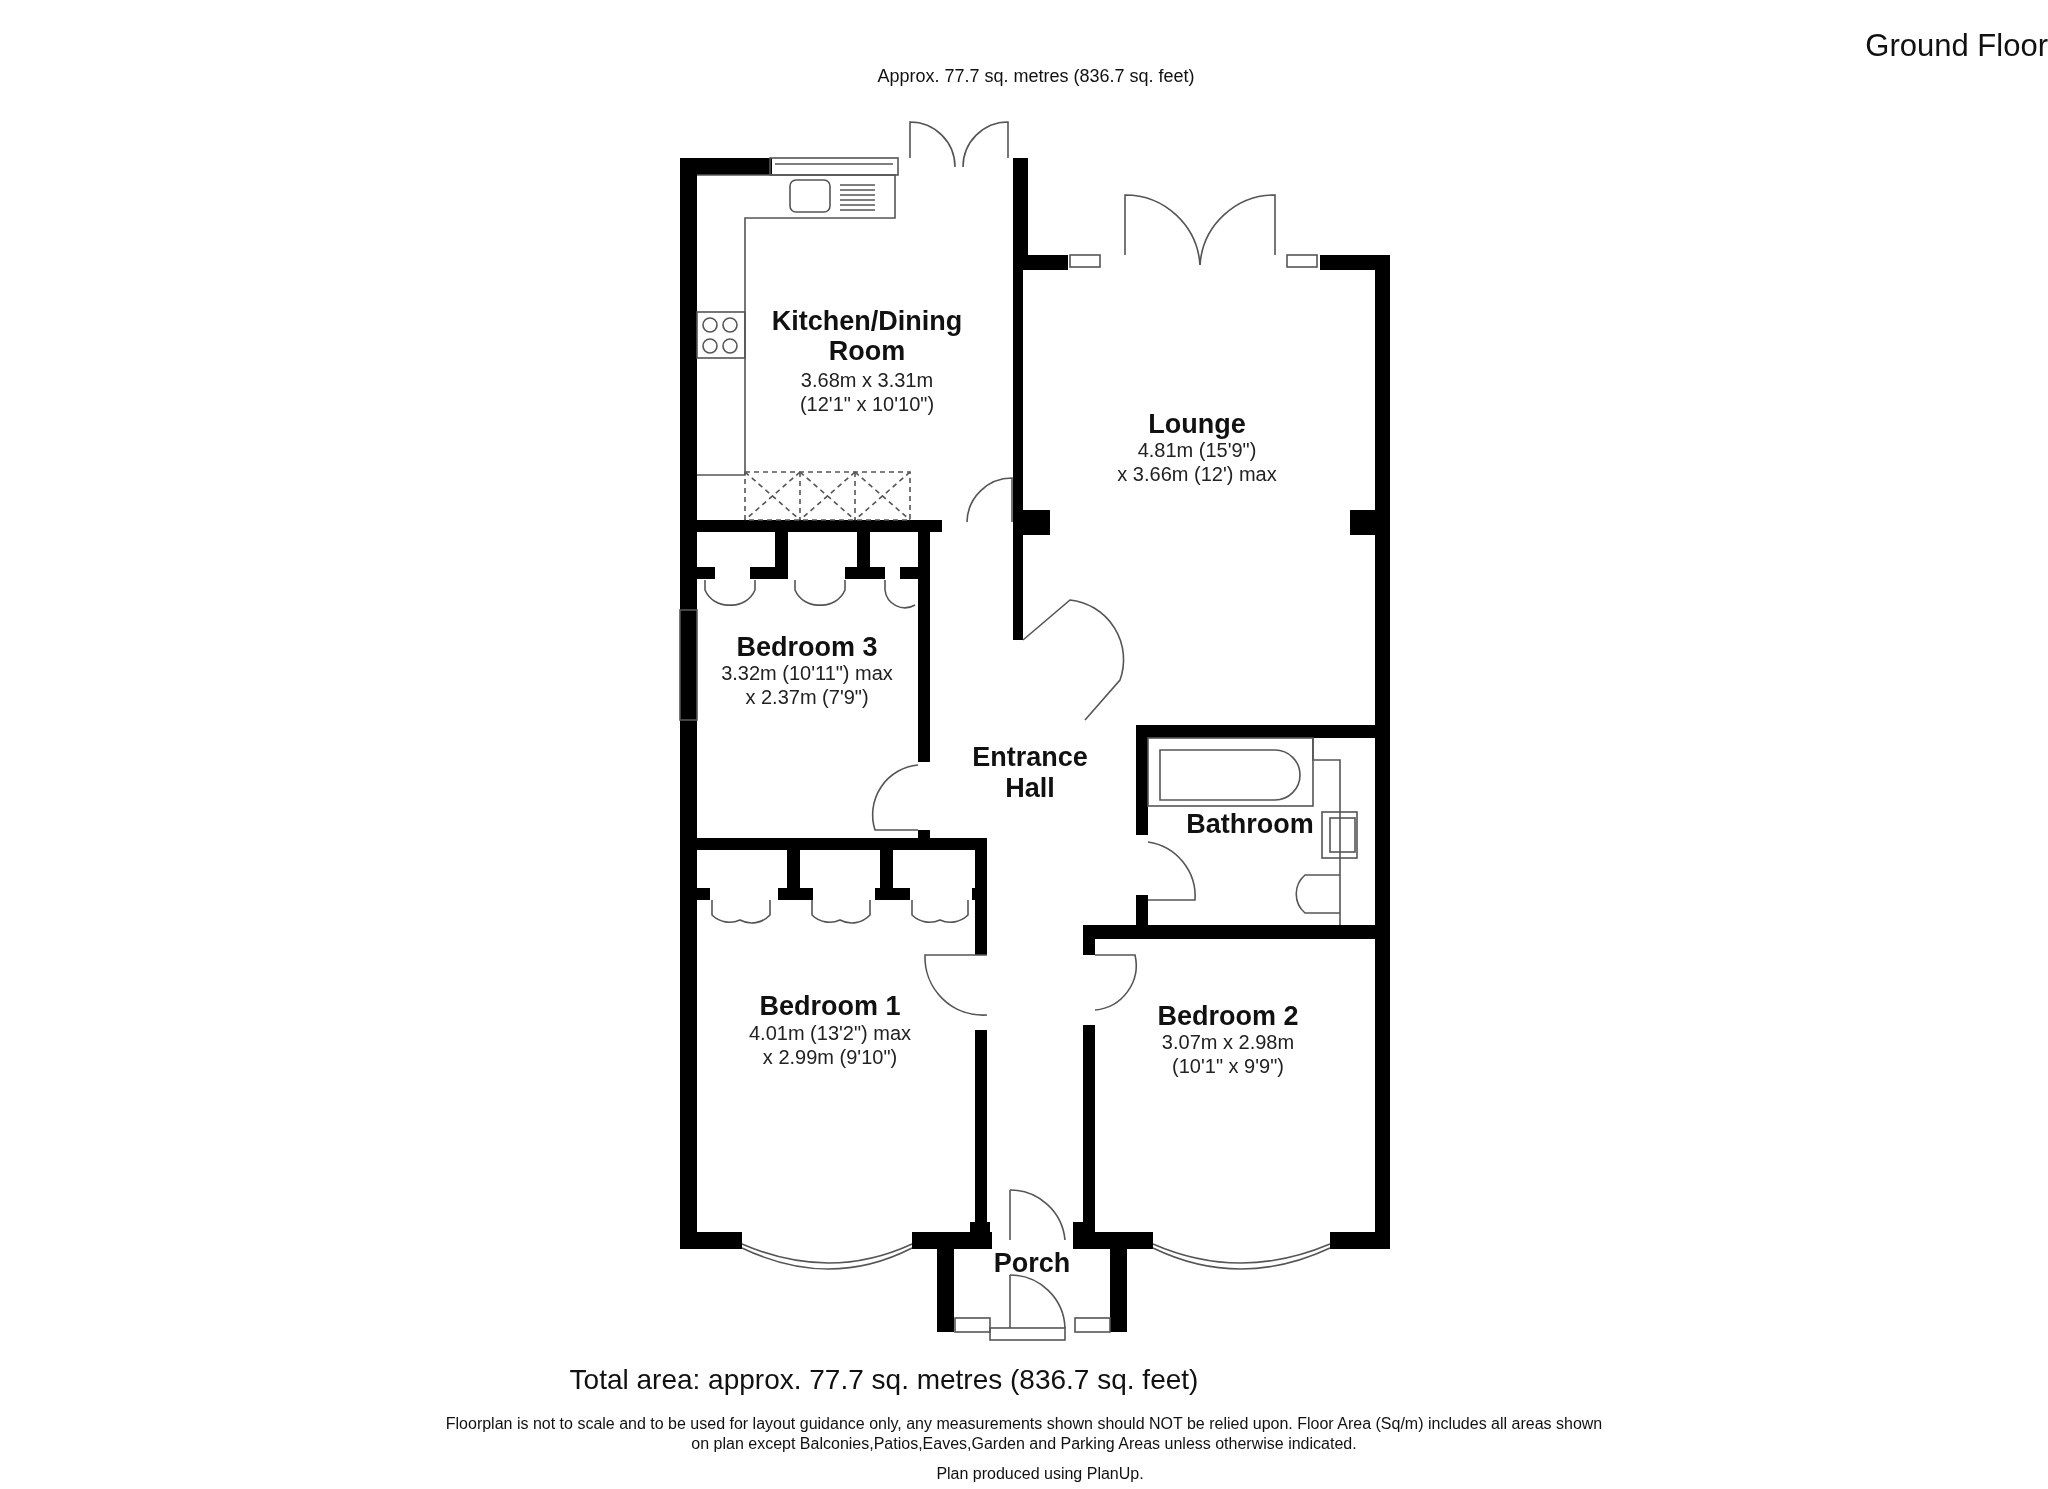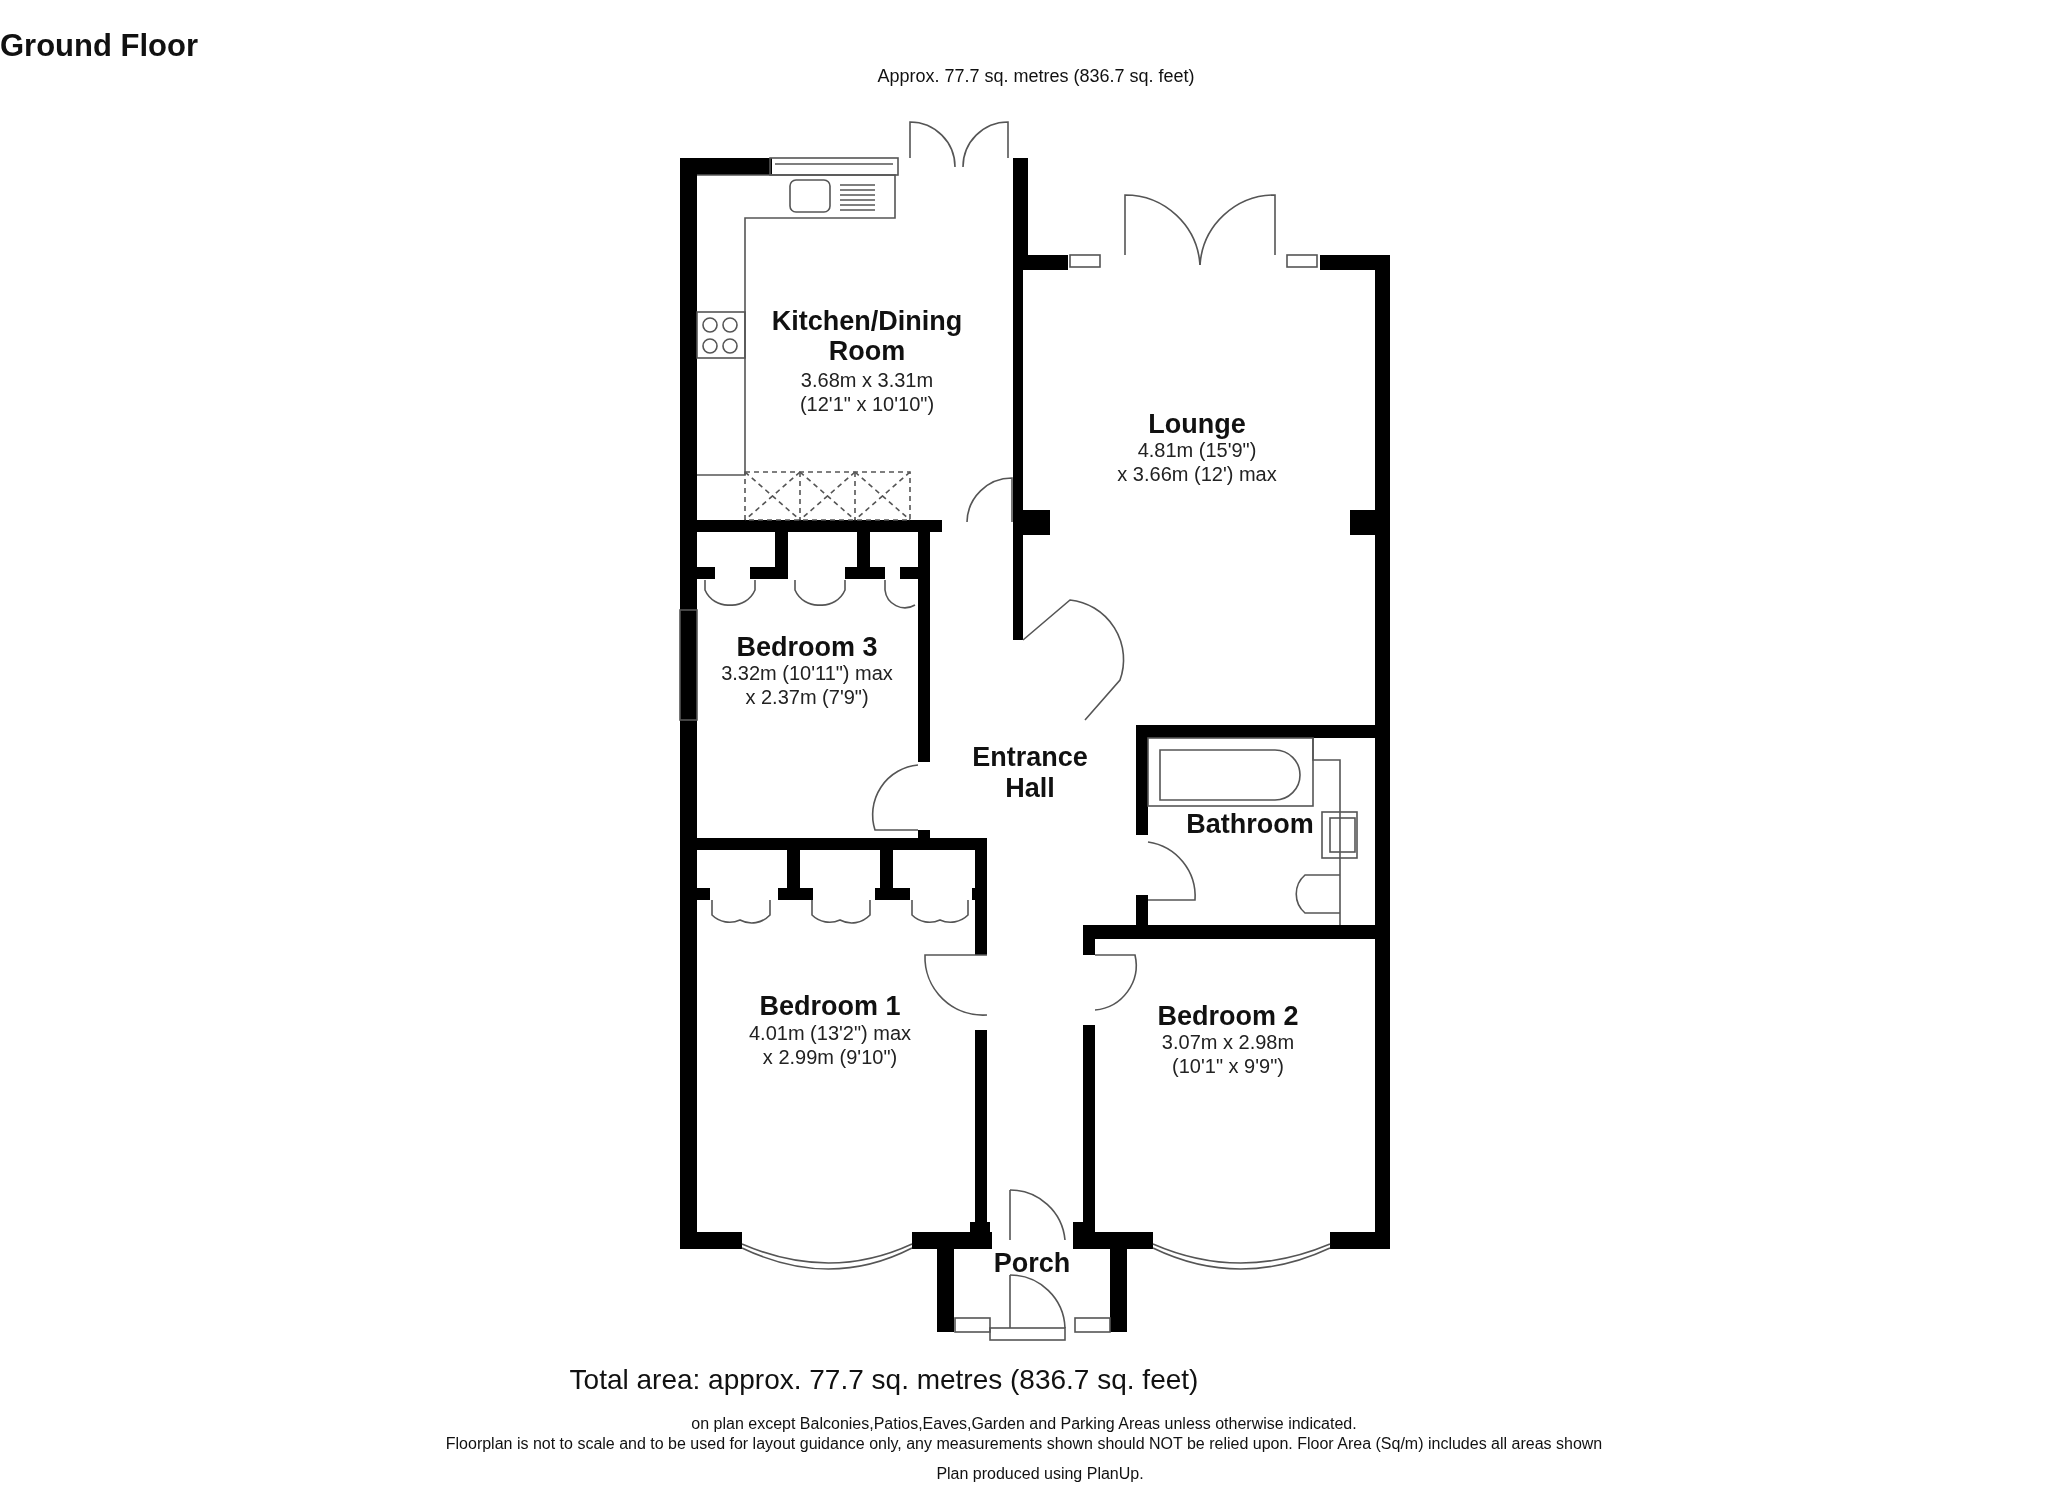--- a/index.html
+++ b/index.html
@@ -1,17 +1,17 @@
 <!DOCTYPE html>
 <html><head>
 <meta charset="utf-8">
 <style>
   html, body { margin:0; padding:0; background:#ffffff; }
   body { width:2048px; height:1489px; position:relative; overflow:hidden; font-family:"Liberation Sans", sans-serif; color:#111; }
-  .title { position:absolute; left:0; width:2048px; top:28px; text-align:left; font-weight:bold; font-size:31px; }
+  .title { position:absolute; left:0; width:2048px; top:28px; text-align:right; font-weight:normal; font-size:31px; }
   .subtitle { position:absolute; left:12px; width:2048px; top:66px; text-align:center; font-size:18px; }
   svg.plan { position:absolute; left:0; top:0; }
   .room-label { font-family:"Liberation Sans", sans-serif; font-weight:bold; font-size:27px; fill:#111; text-anchor:middle; }
   .room-dim { font-family:"Liberation Sans", sans-serif; font-size:20px; fill:#222; text-anchor:middle; }
   .total { position:absolute; left:0; width:1768px; top:1364px; text-align:center; font-size:28px; }
   .disclaimer { position:absolute; left:0; width:2048px; top:1414px; text-align:center; font-size:16px; line-height:20px; }
   .credit { position:absolute; left:0; width:2048px; top:1465px; text-align:center; font-size:16px;padding-left:16px; }
 </style>
 </head>
 <body>
@@ -197,16 +197,16 @@
       <text class="room-dim" x="1228" y="1073">(10'1" x 9'9")</text>
     </g>
     <g>
       <text class="room-label" x="1032" y="1272">Porch</text>
     </g>
   </g>
 </svg>
 
 <div class="total">Total area: approx. 77.7 sq. metres (836.7 sq. feet)</div>
 <div class="disclaimer">
+  <div>Floorplan is not to scale and to be used for layout guidance only, any measurements shown should NOT be relied upon. Floor Area (Sq/m) includes all areas shown</div>
   <div>on plan except Balconies,Patios,Eaves,Garden and Parking Areas unless otherwise indicated.</div>
-  <div>Floorplan is not to scale and to be used for layout guidance only, any measurements shown should NOT be relied upon. Floor Area (Sq/m) includes all areas shown</div>
 </div>
 <div class="credit">Plan produced using PlanUp.</div>
 
 </body></html>

